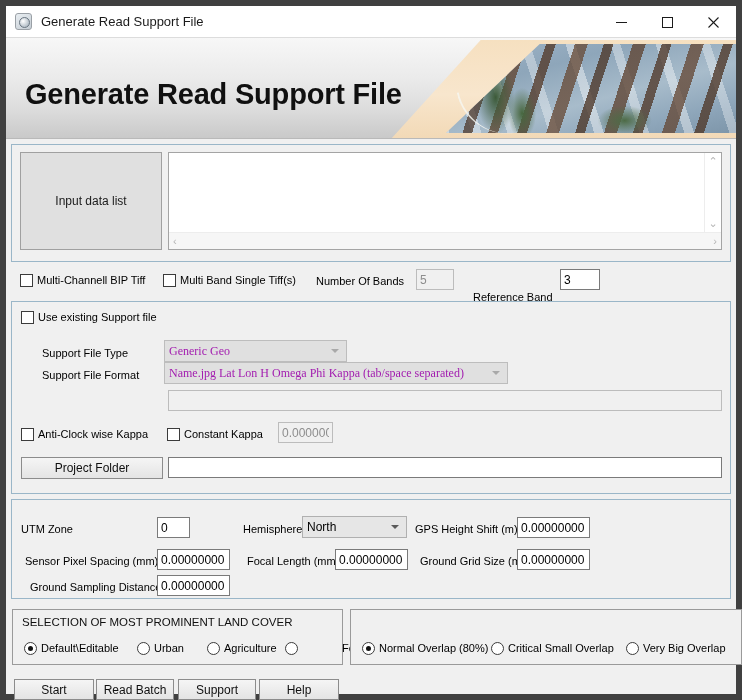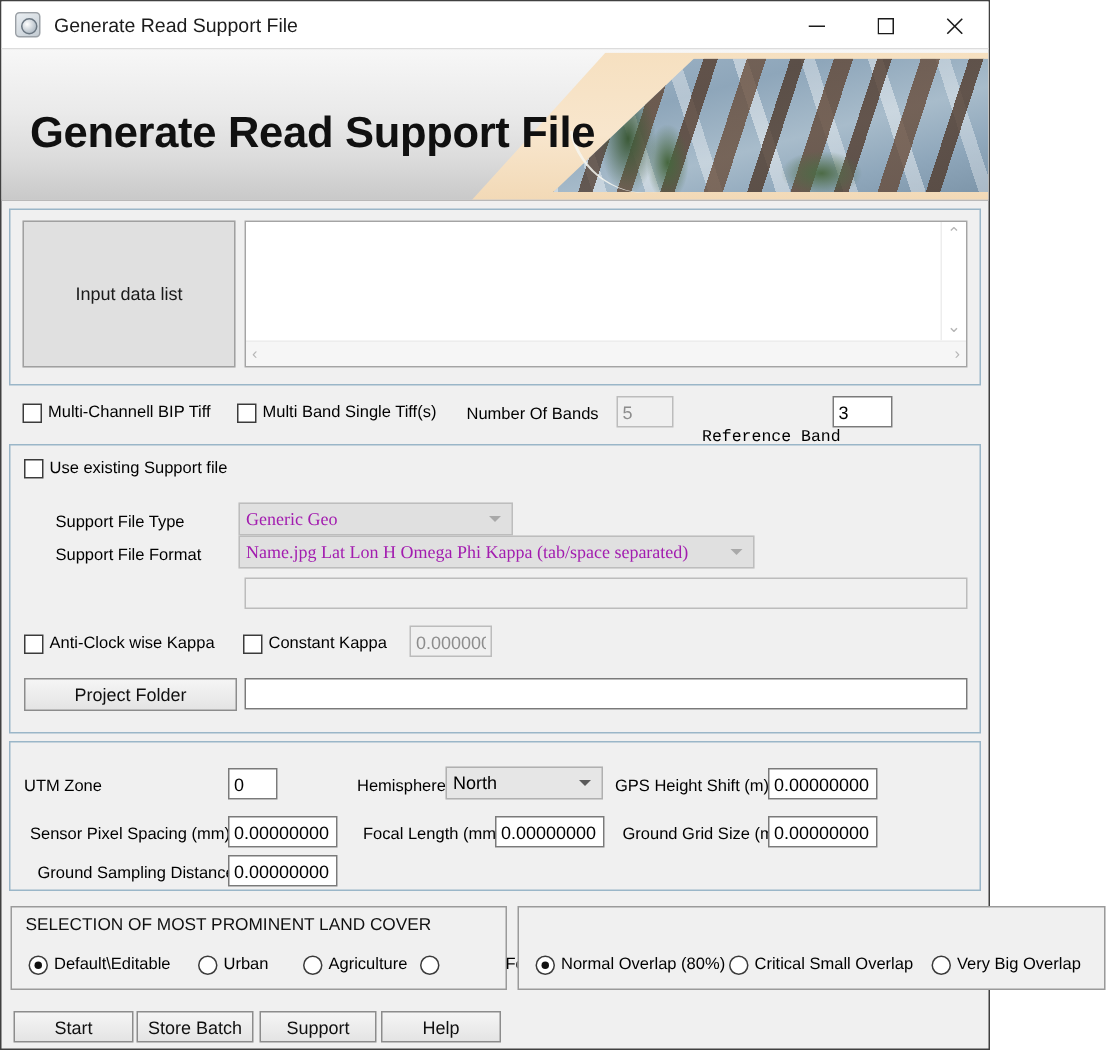--- a/index.html
+++ b/index.html
@@ -6,24 +6,24 @@
   html, body {
     margin: 0; padding: 0;
     width: 742px; height: 700px;
     overflow: hidden;
     background: #ffffff;
     font-family: "Liberation Sans", sans-serif;
   }
   body { -webkit-font-smoothing: none; }
 
   .window {
-    width: 660px; height: 700px;
+    width: 742px; height: 700px;
     position: relative;
     background: #f0f0f0;
-    border: 1px solid #404040;
+    border: 6px solid #404040;
     display: flex;
     flex-direction: column;
   }
 
   
   .titlebar {
     height: 32px;
     background: #ffffff;
     border-bottom: 1px solid #dcdcdc;
     display: flex;
@@ -355,21 +355,21 @@
     <div class="cb-wrap" style="position:absolute;left:9px;top:7px;">
       <span class="cb"></span>
       <span class="lbl">Multi-Channell BIP Tiff</span>
     </div>
     <div class="cb-wrap" style="position:absolute;left:152px;top:7px;">
       <span class="cb"></span>
       <span class="lbl">Multi Band Single Tiff(s)</span>
     </div>
     <span class="lbl" style="position:absolute;left:305px;top:8px;">Number Of Bands</span>
     <input class="txt disabled" style="position: absolute; left: 405px; top: 3px; width: 38px;" readonly="" value="5">
-    <span class="lbl" style="position:absolute;left:462px;top:24px;font-family:Liberation Mono, monospace;">Reference Band</span>
+    <span class="lbl" style="position:absolute;left:462px;top:24px;">Reference Band</span>
     <input class="txt" style="position: absolute; left: 549px; top: 3px; width: 40px;" value="3">
   </div>
 
   <div class="panel" id="panel-support">
 
     <div class="cb-wrap" style="position:absolute;left:9px;top:8px;">
       <span class="cb"></span>
       <span class="lbl">Use existing Support file</span>
     </div>
 
@@ -456,17 +456,17 @@
       <span class="rd"></span>
       <span class="lbl">Critical Small Overlap</span>
     </div>
     <div class="rd-wrap" style="position:absolute;left:275px;top:31px;">
       <span class="rd"></span>
       <span class="lbl">Very Big Overlap</span>
     </div>
   </div>
 
   <div class="btn" style="position:absolute;left:8px;top:673px;width:80px;height:21px;display:flex;align-items:center;justify-content:center;">Start</div>
-  <div class="btn" style="position:absolute;left:90px;top:673px;width:78px;height:21px;display:flex;align-items:center;justify-content:center;">Store Batch</div>
+  <div class="btn" style="position:absolute;left:90px;top:673px;width:78px;height:21px;display:flex;align-items:center;justify-content:center;">Read Batch</div>
   <div class="btn" style="position:absolute;left:172px;top:673px;width:78px;height:21px;display:flex;align-items:center;justify-content:center;">Support</div>
   <div class="btn" style="position:absolute;left:253px;top:673px;width:80px;height:21px;display:flex;align-items:center;justify-content:center;">Help</div>
 
 </div>
 
 </body></html>

